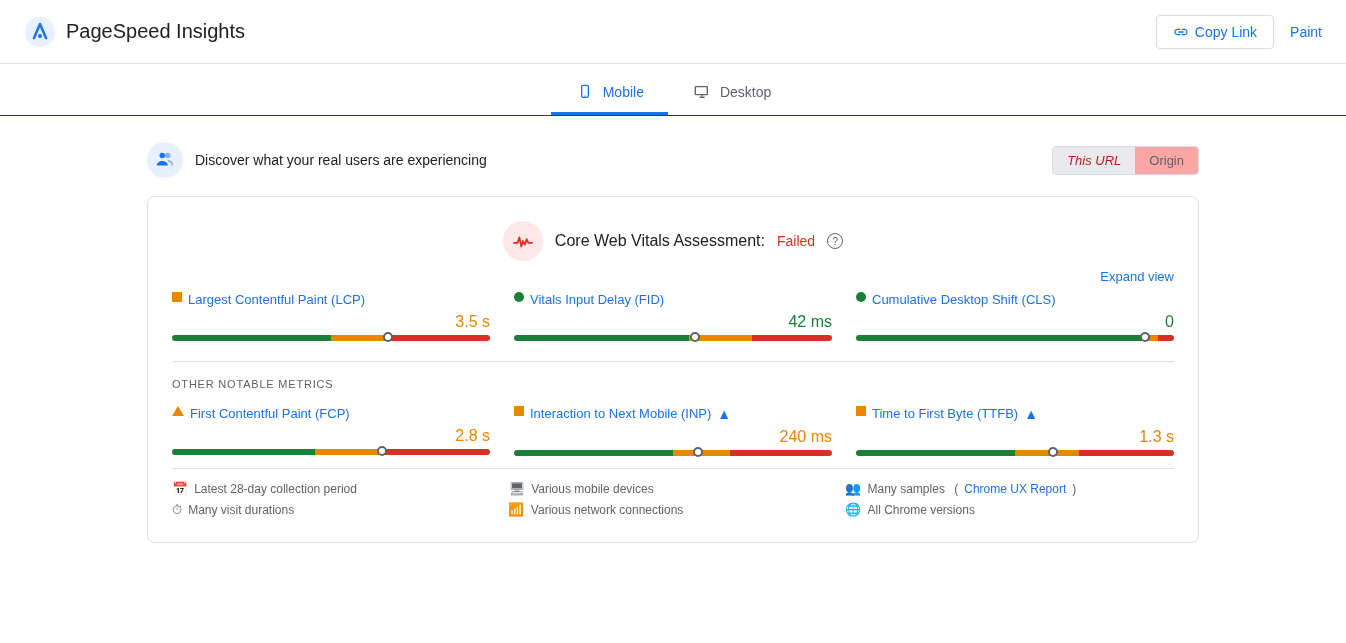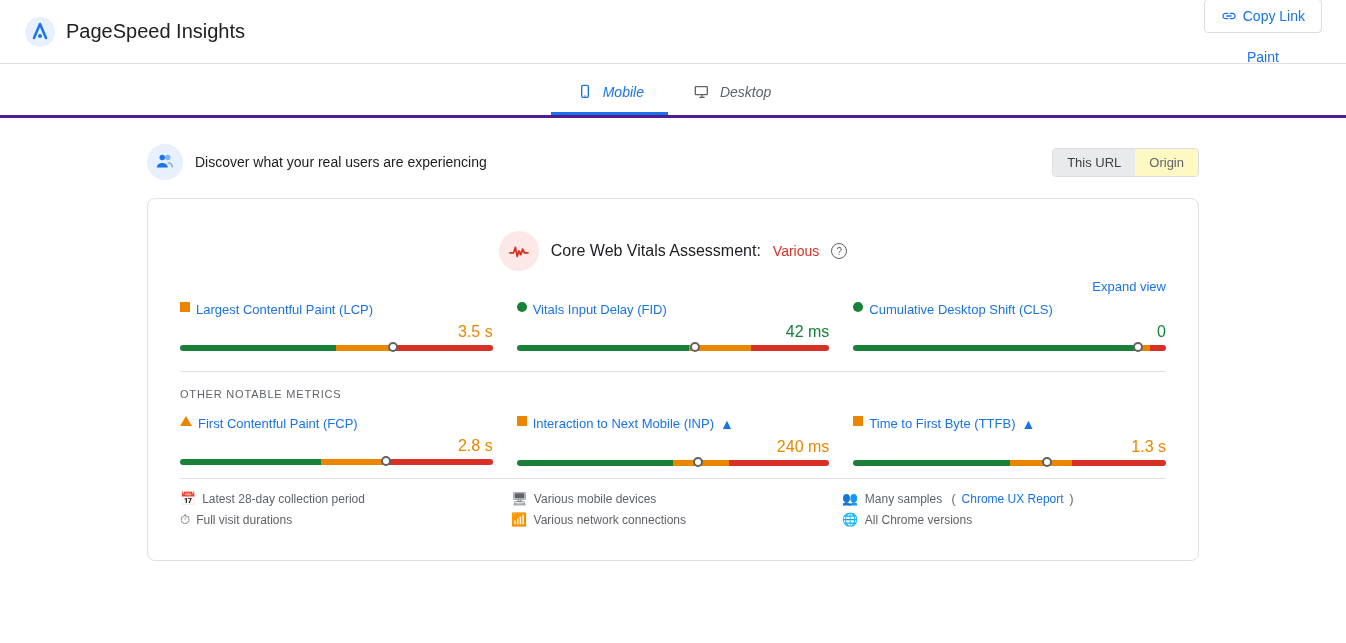--- a/index.html
+++ b/index.html
@@ -12,35 +12,34 @@
       justify-content: space-between;
       padding: 0 24px;
       height: 64px;
       border-bottom: 1px solid #e0e0e0;
     }
     .header-left { display: flex; align-items: center; gap: 10px; }
     .logo-icon {
       width: 32px; height: 32px;
     }
     .header-title { font-size: 20px; font-weight: 500; color: #202124; }
-    .header-right { display: flex; align-items: center; gap: 16px; flex-direction: column; }
+    .header-right { display: flex; align-items: center; gap: 16px; }
     .copy-link-btn {
       display: flex; align-items: center; gap: 6px;
       border: 1px solid #dadce0; border-radius: 4px;
       padding: 8px 16px; cursor: pointer; background: #fff;
       color: #1a73e8; font-size: 14px; font-weight: 500;
     }
     .docs-link { color: #1a73e8; text-decoration: none; font-size: 14px; font-weight: 500; }
 
     
     .tabs-container {
       display: flex; justify-content: center;
-      border-bottom: 3px solid #4c1d95;
+      border-bottom: 1px solid #4c1d95;
       padding-top: 8px;
-      font-style: italic;
     }
     .tab {
       display: flex; align-items: center; gap: 8px;
       padding: 12px 24px; cursor: pointer;
       font-size: 14px; font-weight: 500; color: #5f6368;
       border-bottom: 3px solid transparent;
       position: relative;
     }
     .tab.active { color: #1a73e8; border-bottom: 3px solid #1a73e8; }
 
@@ -54,28 +53,28 @@
     }
     .discover-left { display: flex; align-items: center; gap: 12px; }
     .discover-avatar {
       width: 36px; height: 36px; border-radius: 50%;
       background: #e8f0fe; display: flex; align-items: center; justify-content: center;
     }
     .discover-text { font-size: 14px; color: #202124; }
     .url-toggle { display: flex; border: 1px solid #dadce0; border-radius: 4px; overflow: hidden; }
     .url-btn {
       padding: 6px 14px; font-size: 13px; cursor: pointer;
-      background: #fef9c3; border: none; color: #5f6368;
-    }
-    .url-btn.active { background: #e8eaed; color: #404040; font-weight: 500; }
+      background: #fca5a5; border: none; color: #5f6368;
+    }
+    .url-btn.active { background: #e8eaed; color: #b91c1c; font-weight: 500; font-style: italic; }
 
     
     .card {
       border: 1px solid #e0e0e0; border-radius: 8px;
-      padding: 32px; background: #fff;
+      padding: 24px; background: #fff;
     }
 
     
     .cwv-header {
       display: flex; align-items: center; justify-content: center;
       gap: 12px; margin-bottom: 8px;
     }
     .cwv-icon {
       width: 40px; height: 40px; border-radius: 50%;
       background: #fce8e6; display: flex; align-items: center; justify-content: center;
@@ -249,21 +248,21 @@
 
   <div class="card">
 
     <div class="cwv-header">
       <div class="cwv-icon">
         <svg width="22" height="18" viewBox="0 0 24 20">
           <polyline points="2,12 6,12 8,6 10,16 12,10 14,14 16,8 18,12 22,12" fill="none" stroke="#d93025" stroke-width="2" stroke-linecap="round" stroke-linejoin="round"></polyline>
         </svg>
       </div>
       <span class="cwv-title">Core Web Vitals Assessment:</span>
-      <span class="cwv-status">Various</span>
+      <span class="cwv-status">Failed</span>
       <span class="info-icon">?</span>
     </div>
 
     <div class="expand-view">Expand view</div>
 
     <div class="metrics-grid">
 
       <div class="metric-item">
         <div class="metric-name">
           <div class="metric-square" style="background:#ea8600;"></div>
@@ -361,21 +360,21 @@
     </div>
 
     <div class="footer-info">
       <div class="footer-col">
         <div class="footer-item">
           <span class="fi-icon">📅</span>
           <span>Latest 28-day collection period</span>
         </div>
         <div class="footer-item">
           <span class="fi-icon">⏱</span>
-          <span>Full visit durations</span>
+          <span>Many visit durations</span>
         </div>
       </div>
       <div class="footer-col">
         <div class="footer-item">
           <span class="fi-icon">🖥</span>
           <span>Various mobile devices</span>
         </div>
         <div class="footer-item">
           <span class="fi-icon">📶</span>
           <span>Various network connections</span>

